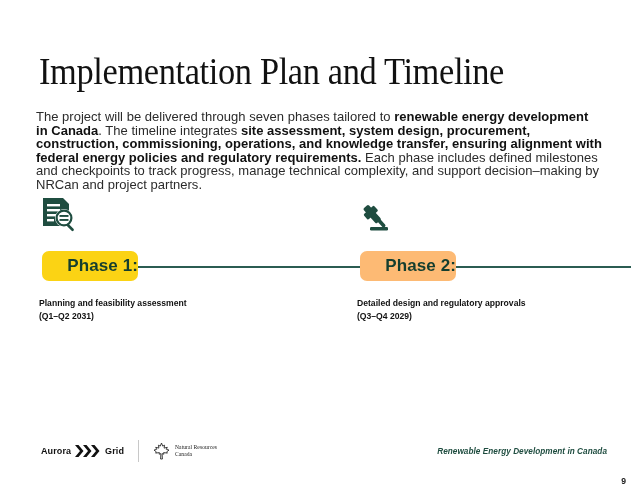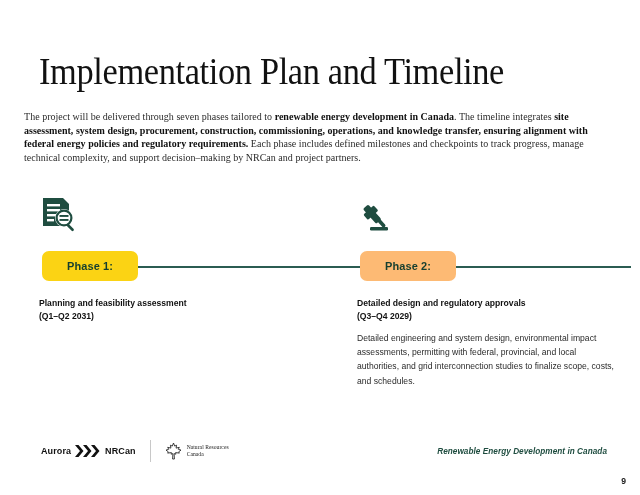--- a/index.html
+++ b/index.html
@@ -34,28 +34,27 @@
     font-weight: 400;
     color: #111111;
     transform: scaleX(0.93);
     transform-origin: left center;
     white-space: nowrap;
   }
 
   
   .intro {
     position: absolute;
-    left: 24px;
+    left: 36px;
     top: 110px;
     width: 566px;
-    font-size: 10px;
+    font-size: 13px;
     line-height: 13.6px;
     color: #2b2b2b;
     letter-spacing: 0.02px;
-    font-family: Liberation Serif, serif;
   }
   .intro b { font-weight: 700; color: #111; }
 
   
   .col {
     position: absolute;
     top: 196px;
   }
   .col-1 { left: 39px; width: 295px; }
   .col-2 { left: 357px; width: 295px; }
@@ -77,22 +76,22 @@
   .connector-2 { left: 450px; width: 181px; }
 
   
   .badge {
     position: absolute;
     top: 251px;
     height: 30px;
     border-radius: 7px;
     display: flex;
     align-items: center;
-    justify-content: center;
-    font-size: 11px;
+    justify-content: flex-end;
+    font-size: 17px;
     font-weight: 700;
     color: #143e2f;
     letter-spacing: 0.1px;
   }
   .badge-1 {
     left: 42px;
     width: 96px;
     background: #FBD314;
   }
   .badge-2 {
@@ -224,33 +223,32 @@
   </div>
   <div class="badge badge-2">
     <span>Phase 2:</span>
   </div>
 
   <div class="phase-heading ph-1" style="white-space:pre-line;">Planning and feasibility assessment
 (Q1–Q2 2031)</div>
   <div class="phase-heading ph-2" style="white-space:pre-line;">Detailed design and regulatory approvals
 (Q3–Q4 2029)</div>
 
-  <div class="phase-body pb-2">Detailed engineering and system design, environmental impact assessments, permitting with federal, provincial, and local authorities, and grid interconnection studies to finalize scope, costs, and schedules.</div>
 
   <div class="footer-logos">
     <div class="aurora-logo">
       <span>Aurora</span>
       <span class="chevrons">
         <svg width="26" height="12" viewBox="0 0 26 12">
           <path d="M0 0 L5 6 L0 12 L3.5 12 L8.5 6 L3.5 0 Z" fill="#111111"></path>
           <path d="M8 0 L13 6 L8 12 L11.5 12 L16.5 6 L11.5 0 Z" fill="#111111"></path>
           <path d="M16 0 L21 6 L16 12 L19.5 12 L24.5 6 L19.5 0 Z" fill="#111111"></path>
         </svg>
       </span>
-      <span>NRCan</span>
+      <span>Grid</span>
     </div>
 
     <div class="footer-divider"></div>
 
     <div class="nrcan">
       <svg width="17" height="18" viewBox="0 0 17 18">
         <path d="M8.5 1 L9.7 4.1 L11.6 3.2 L11.1 6.1 L14.3 5.3 L13.3 7.3 L16 8.1 L13.6 9.9 L14.4 11.1 L10.6 10.6 L10.9 12.2 L9.1 11.6 L9.4 17 L7.6 17 L7.9 11.6 L6.1 12.2 L6.4 10.6 L2.6 11.1 L3.4 9.9 L1 8.1 L3.7 7.3 L2.7 5.3 L5.9 6.1 L5.4 3.2 L7.3 4.1 Z" fill="none" stroke="#2a2a2a" stroke-width="0.9"></path>
       </svg>
       <div class="nrcan-text">
         <div>Natural Resources</div>

